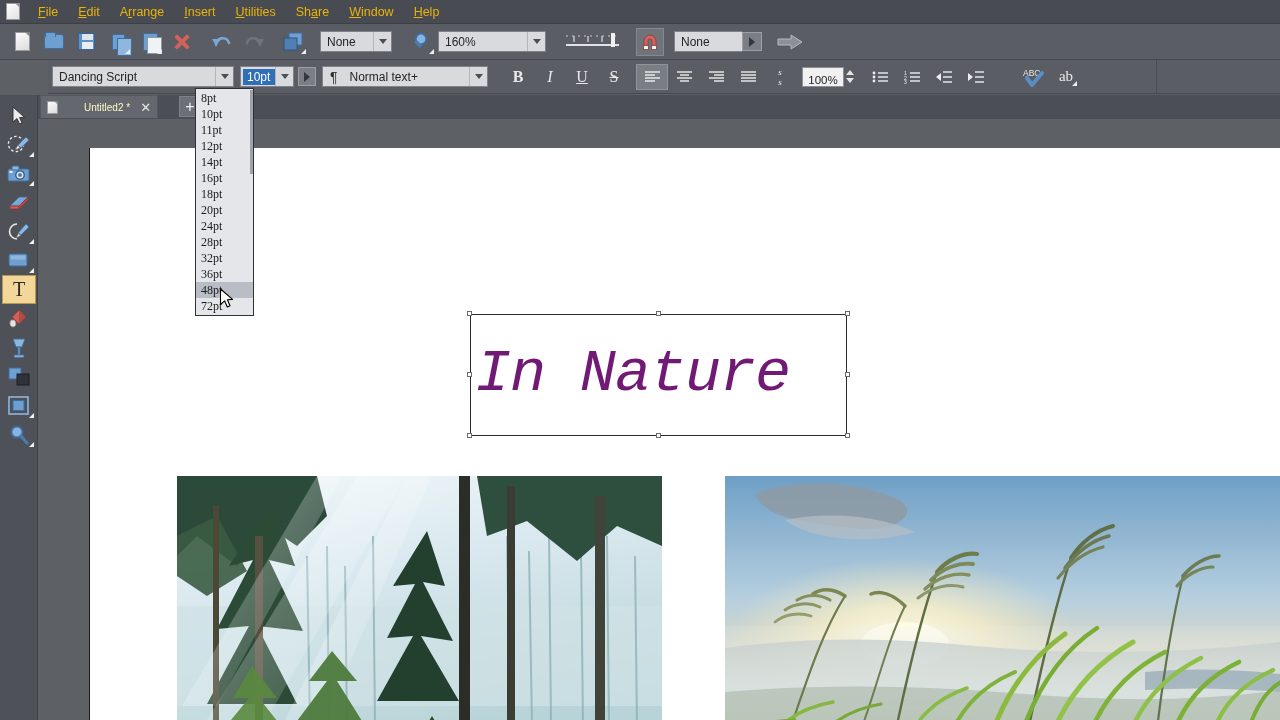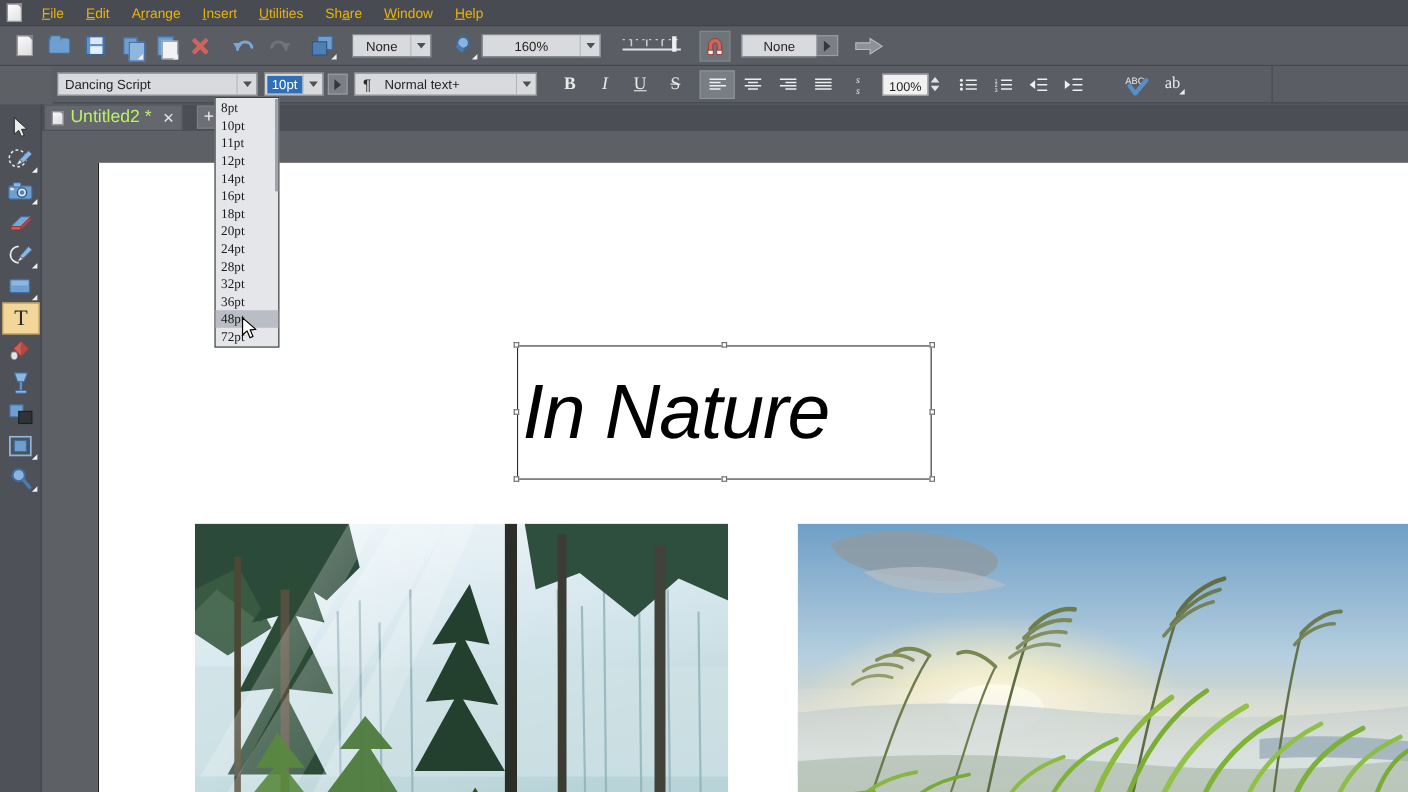--- a/index.html
+++ b/index.html
@@ -36,21 +36,20 @@
     white-space:nowrap;
   }
   .menu-item .mn{ text-decoration:underline; }
 
   
   .toolbar-main{
     position:absolute; left:0; top:24px; width:1280px; height:36px;
     background:#5a5d63;
     display:flex; align-items:center;
     border-bottom:1px solid #44474d;
-    text-align:center;
   }
   .tb-btn{
     width:30px;height:30px; margin:0 1px;
     display:flex;align-items:center;justify-content:center;
     position:relative; cursor:default;
   }
 
   
   .ic{ position:relative; display:block; }
   .ic-doc{ width:15px;height:19px;background:linear-gradient(150deg,#fbfbfb,#dcdcdc);border:1px solid #9b9b9b;}
@@ -143,21 +142,21 @@
   .tab{
     position:absolute; left:2px; top:0; height:23px;
     background:#64676d; border:1px solid #54575d; border-bottom:none;
     display:flex;align-items:center; padding:0 6px; cursor:default;
   }
   .tab .tdoc{
     width:11px;height:13px;background:linear-gradient(150deg,#fafafa,#dcdcdc);
     border:1px solid #9b9b9b;margin-right:6px;position:relative;
   }
   .tab .tdoc:after{content:"";position:absolute;right:-1px;top:-1px;border-width:0 4px 4px 0;border-style:solid;border-color:transparent #888b91 transparent transparent;}
-  .tab .tlabel{ font-size:16px; color:#bef264; white-space:nowrap; }
+  .tab .tlabel{ font-size:10px; color:#fef9c3; white-space:nowrap;margin-left:20px; }
   .tab .tclose{ margin-left:10px; font-size:13px; color:#e6e6e6; line-height:1; }
   .tab-add{
     position:absolute; left:141px; top:1px; width:22px; height:21px;
     background:#6c6f76; border:1px solid #7d8087;
     display:flex;align-items:center;justify-content:center;
     font-size:16px; color:#f0f0f0; line-height:1; cursor:default;
   }
 
   
   .toolpalette{
@@ -188,25 +187,25 @@
     border-left:1px solid #1c1c1c;
     overflow:hidden;
   }
 
   
   .textbox{
     position:absolute; left:380px; top:166px; width:377px; height:122px;
     border:1px solid #2c2c2c; background:#ffffff;
   }
   .textbox .tx{
-    font-family:Liberation Sans, sans-serif;
+    font-family:Liberation Mono, monospace;
     font-style:italic;
-    font-size:70px;
+    font-size:60px;
     line-height:118px;
-    color:#000000;
+    color:#701a75;
     white-space:nowrap;
     padding-left:4px;
     letter-spacing:-1px;
   }
   .handle{
     position:absolute; width:5px;height:5px;
     background:#ffffff; border:1px dashed #6b6b6b;
   }
 
   

